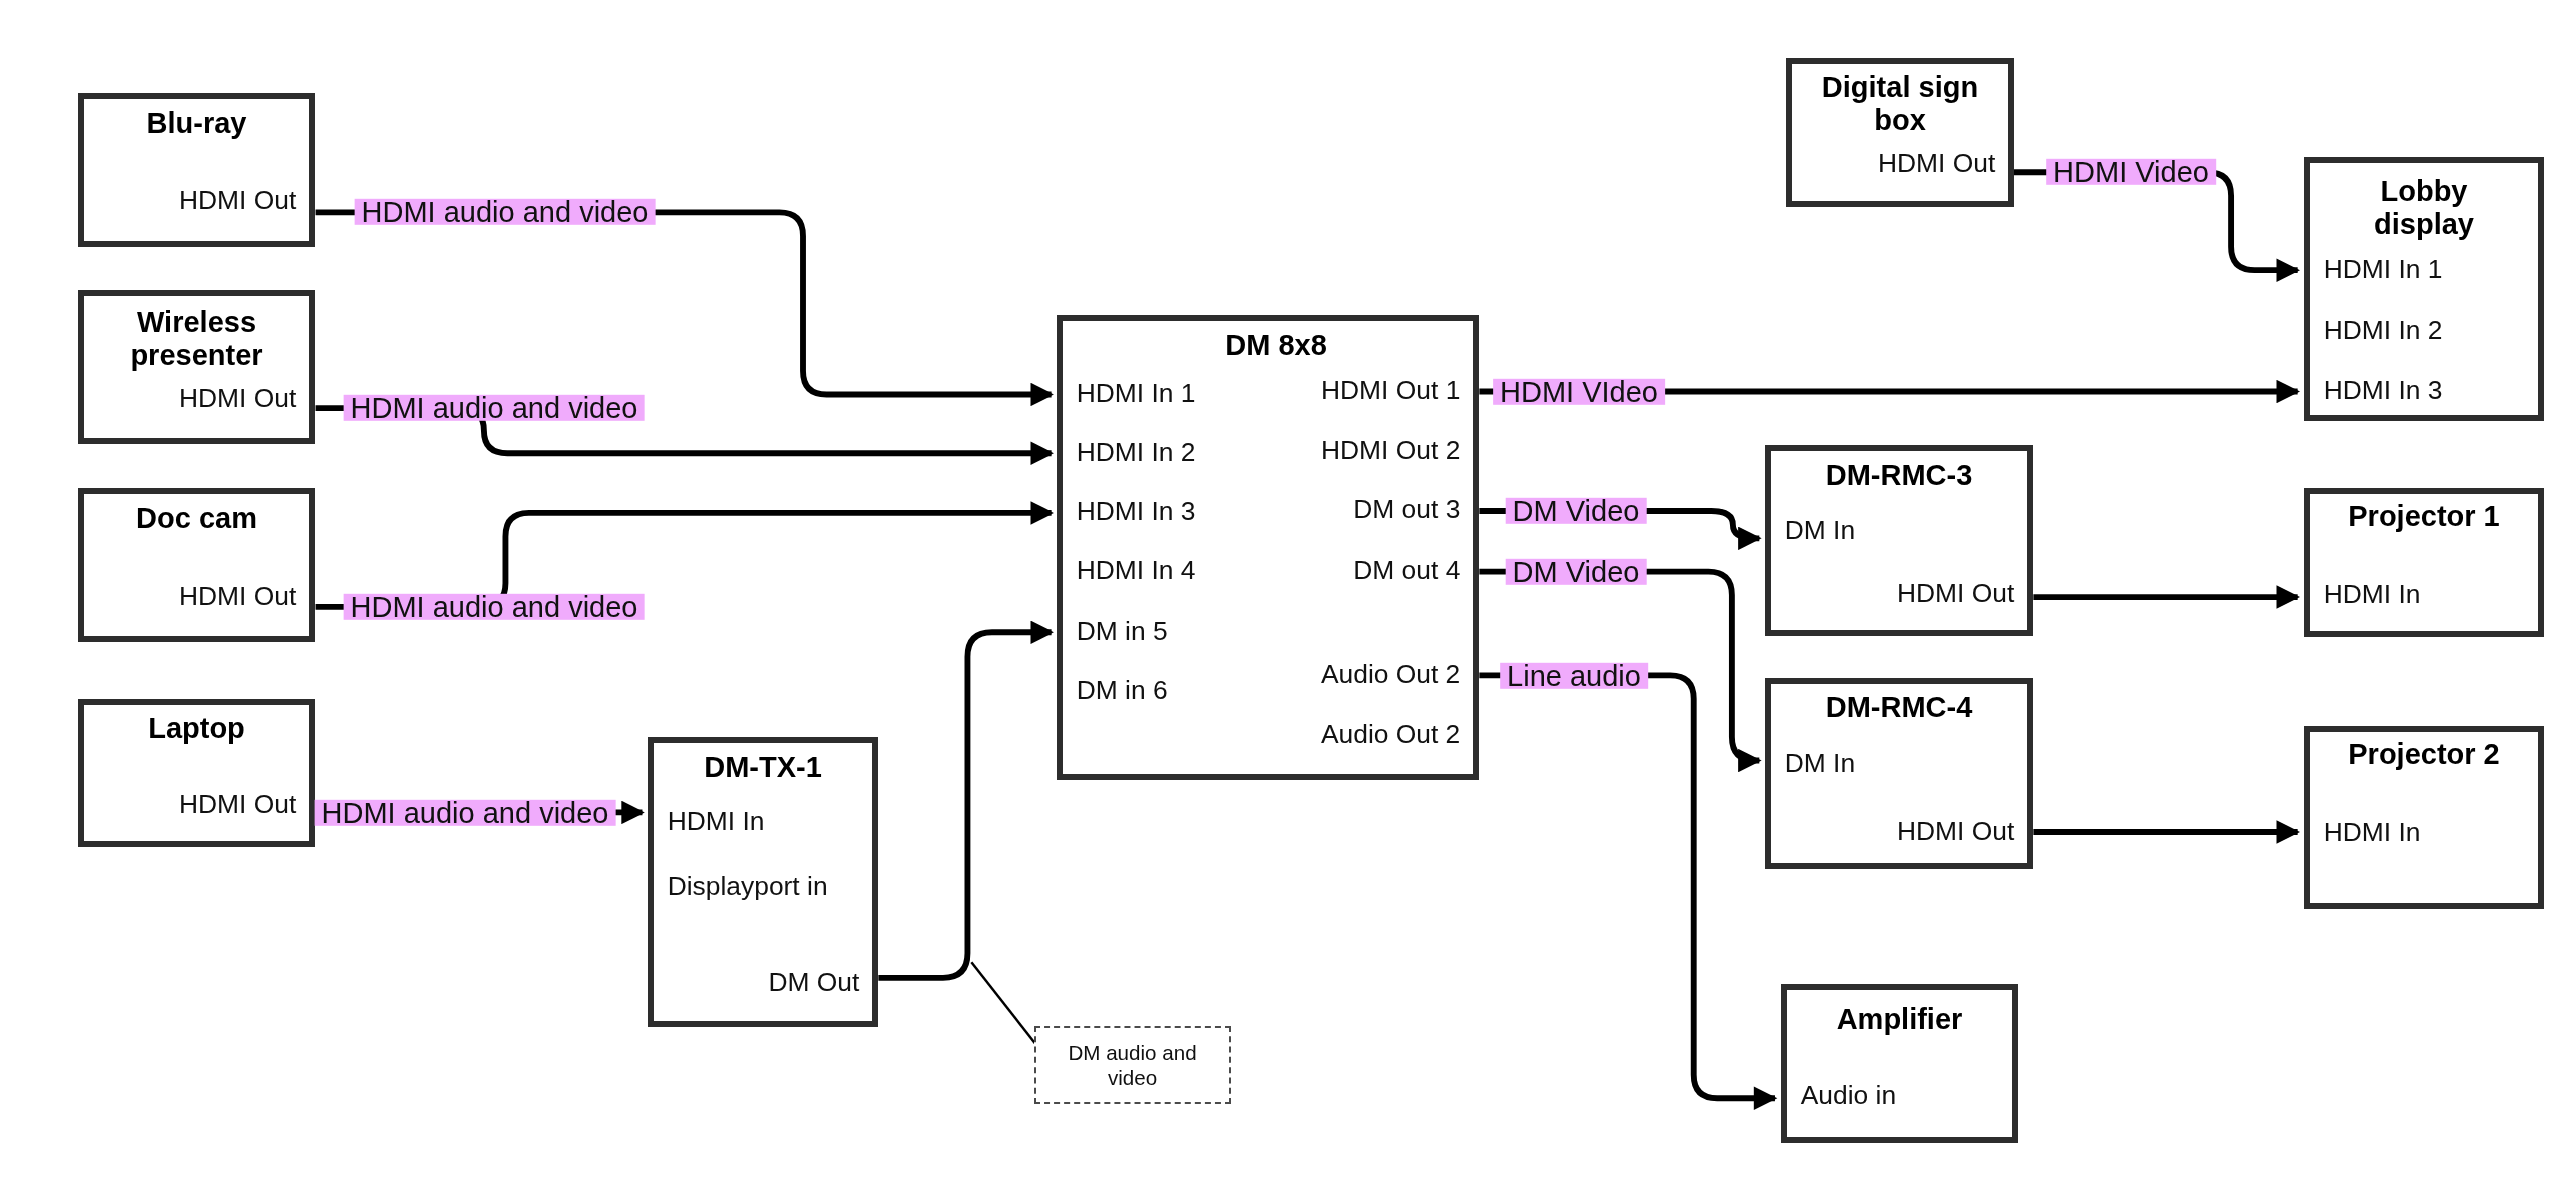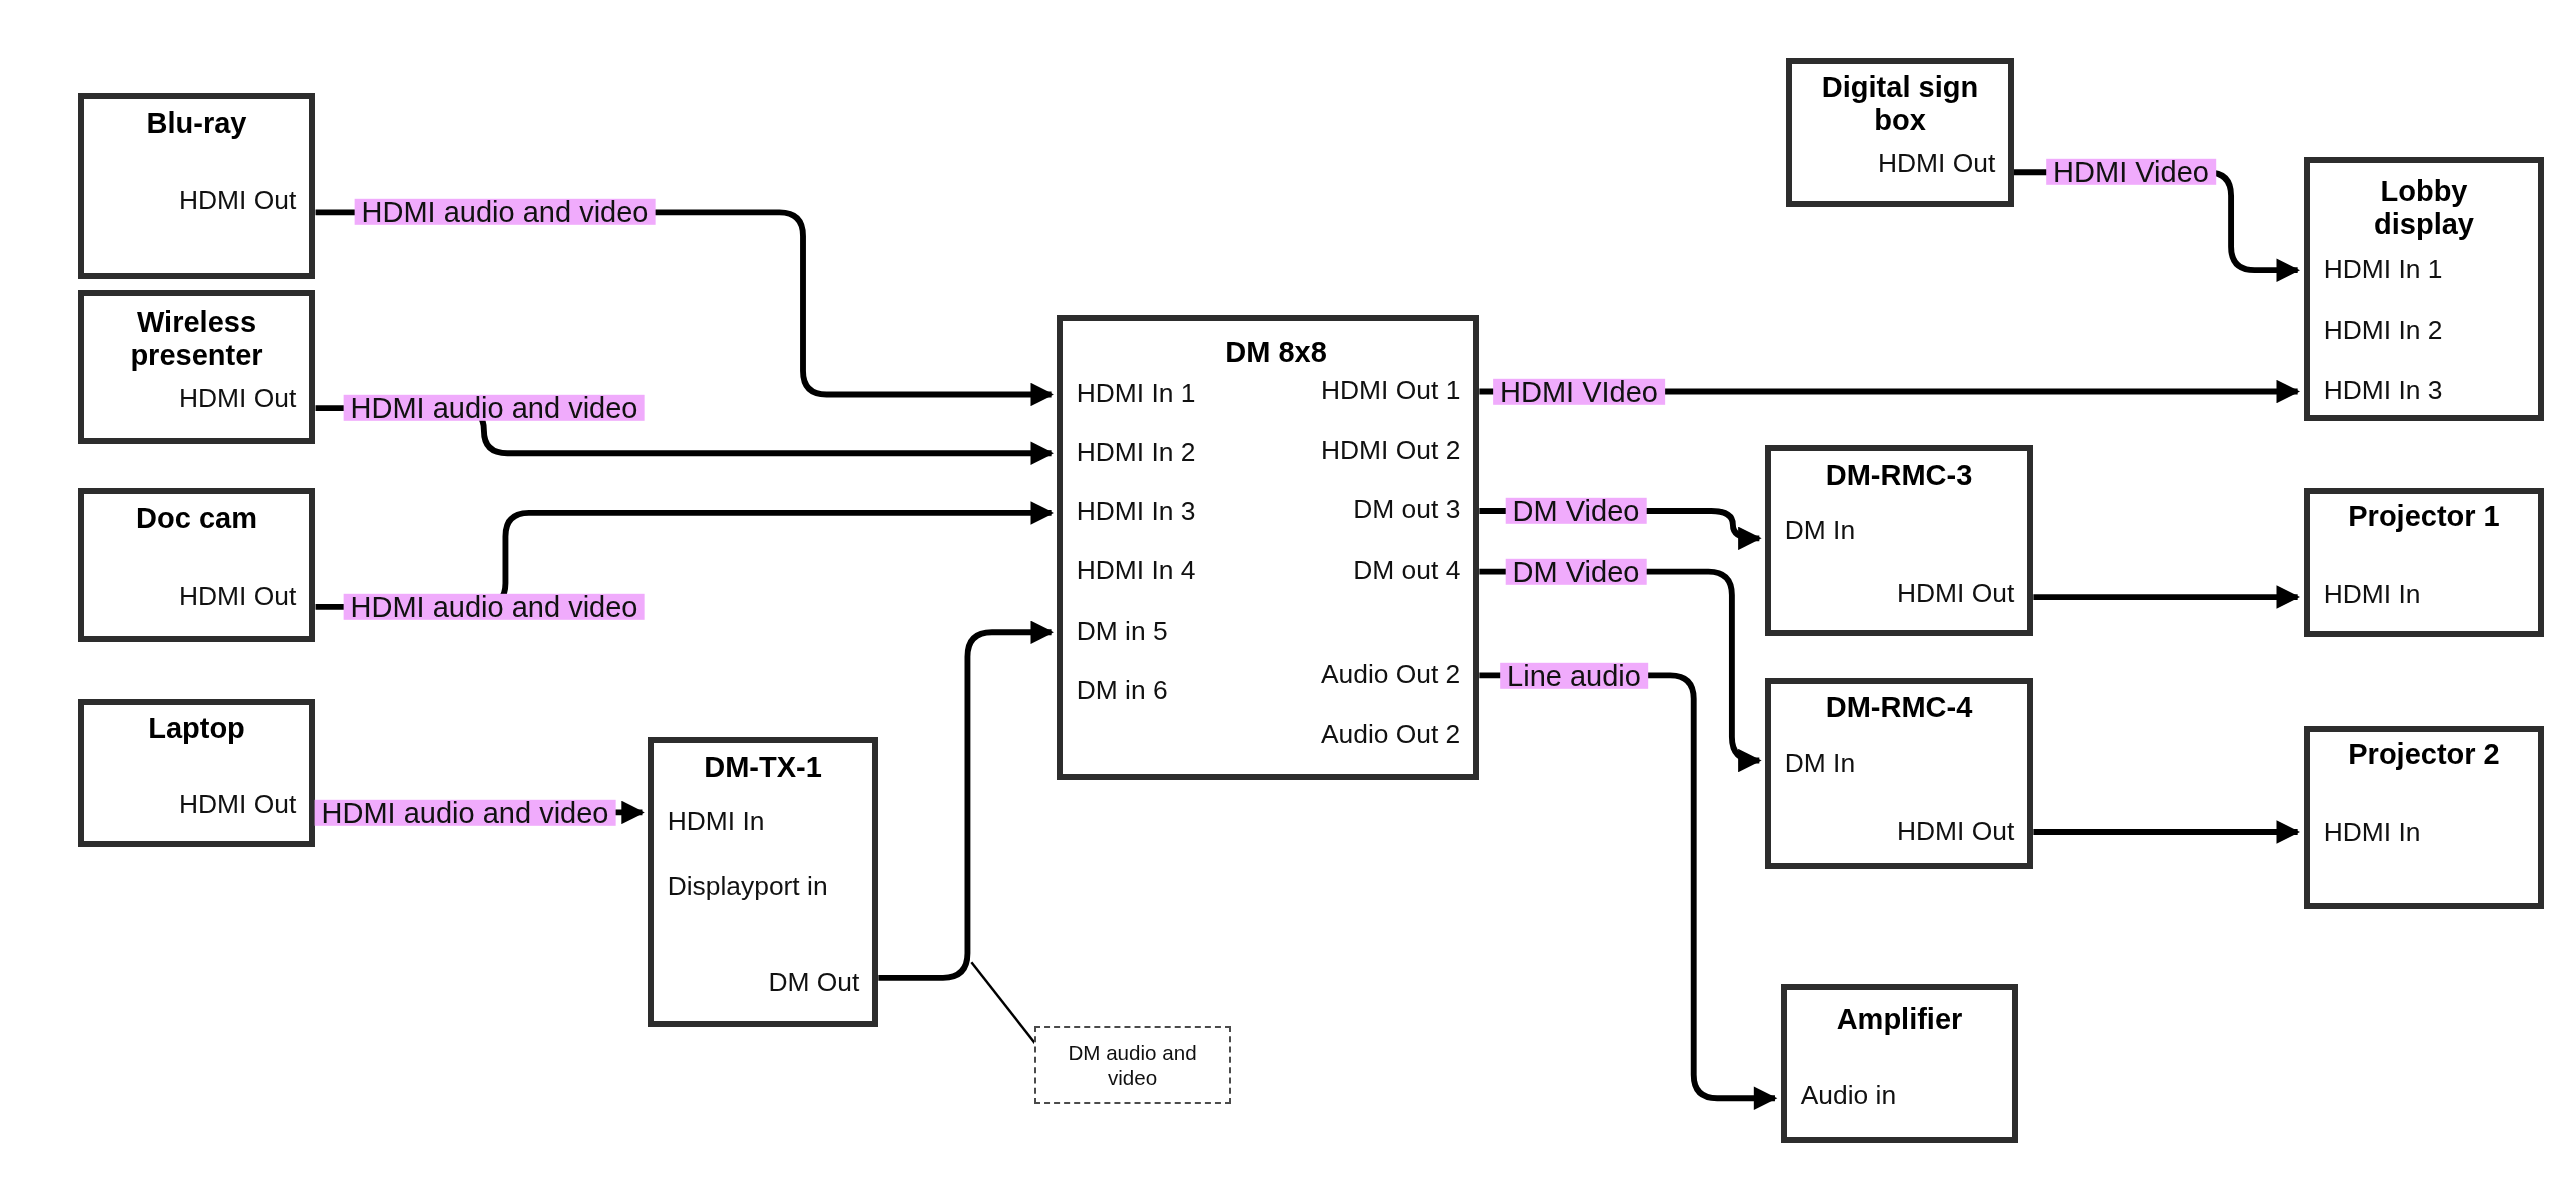--- a/index.html
+++ b/index.html
@@ -105,21 +105,21 @@
       <path marker-end="url(#arrow)" d="M 1511 522 H 1748 Q 1770 522 1770 536 Q 1770 550 1792 550 H 1797"></path>
       <path marker-end="url(#arrow)" d="M 1511 584 H 1745 Q 1769 584 1769 608 V 753 Q 1769 777 1793 777 H 1797"></path>
       <path marker-end="url(#arrow)" d="M 1511 690 H 1706 Q 1730 690 1730 714 V 1098 Q 1730 1122 1754 1122 H 1813"></path>
       <path marker-end="url(#arrow)" d="M 2057 176 H 2255 Q 2279 176 2279 200 V 252 Q 2279 276 2303 276 H 2347"></path>
       <path marker-end="url(#arrow)" d="M 2077 610 H 2347"></path>
       <path marker-end="url(#arrow)" d="M 2077 850 H 2347"></path>
     </g>
     <path d="M 992 983 L 1057 1066" fill="none" stroke="#000000" stroke-width="2.5"></path>
   </svg>
 
-  <div class="node" style="left:78px; top:93px; width:237px; height:186px;">
+  <div class="node" style="left:78px; top:93px; width:237px; height:154px;">
     <div class="title" style="top:7.8px;"><span class="tw">Blu-ray</span></div>
     <span class="port right" style="top:87px;">HDMI Out</span>
   </div>
 
   <div class="node" style="left:78px; top:290px; width:237px; height:154px;">
     <div class="title" style="top:9.8px; padding:0 46px;"><span class="tw">Wireless presenter</span></div>
     <span class="port right" style="top:88px;">HDMI Out</span>
   </div>
 
   <div class="node" style="left:78px; top:488px; width:237px; height:154px;">
@@ -133,21 +133,21 @@
   </div>
 
   <div class="node" style="left:648px; top:737px; width:230px; height:290px;">
     <div class="title" style="top:7.8px;"><span class="tw">DM-TX-1</span></div>
     <span class="port left" style="top:64px;">HDMI In</span>
     <span class="port left" style="top:129px;text-align:right;">Displayport in</span>
     <span class="port right" style="top:225px;">DM Out</span>
   </div>
 
   <div class="node" style="left:1057px; top:315px; width:422px; height:465px;">
-    <div class="title" style="top:15px;padding-left:16px;"><span class="tw">DM 8x8</span></div>
+    <div class="title" style="top:8px;padding-left:16px;"><span class="tw">DM 8x8</span></div>
     <span class="port left dm8x8-left" style="top:58px;">HDMI In 1</span>
     <span class="port left dm8x8-left" style="top:117px;">HDMI In 2</span>
     <span class="port left dm8x8-left" style="top:176px;">HDMI In 3</span>
     <span class="port left dm8x8-left" style="top:235px;">HDMI In 4</span>
     <span class="port left dm8x8-left" style="top:296px;">DM in 5</span>
     <span class="port left dm8x8-left" style="top:355px;">DM in 6</span>
     <span class="port right" style="top:55px;">HDMI Out 1</span>
     <span class="port right" style="top:115px;">HDMI Out 2</span>
     <span class="port right" style="top:174px;">DM out 3</span>
     <span class="port right" style="top:235px;">DM out 4</span>

